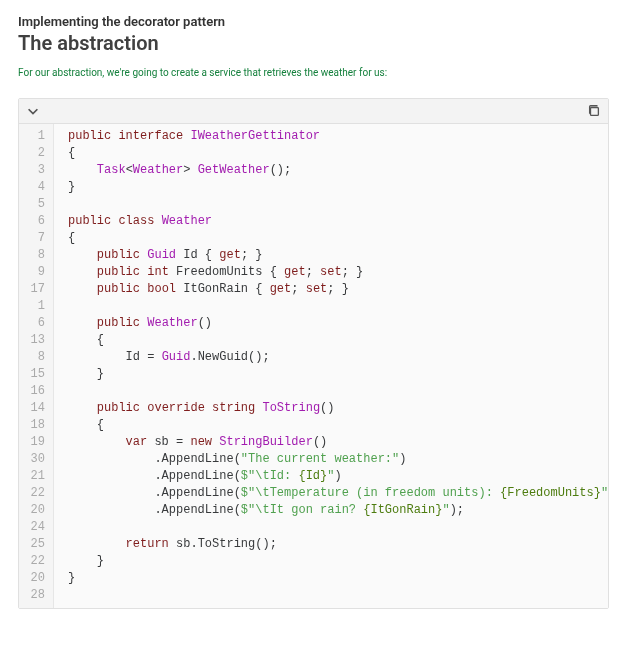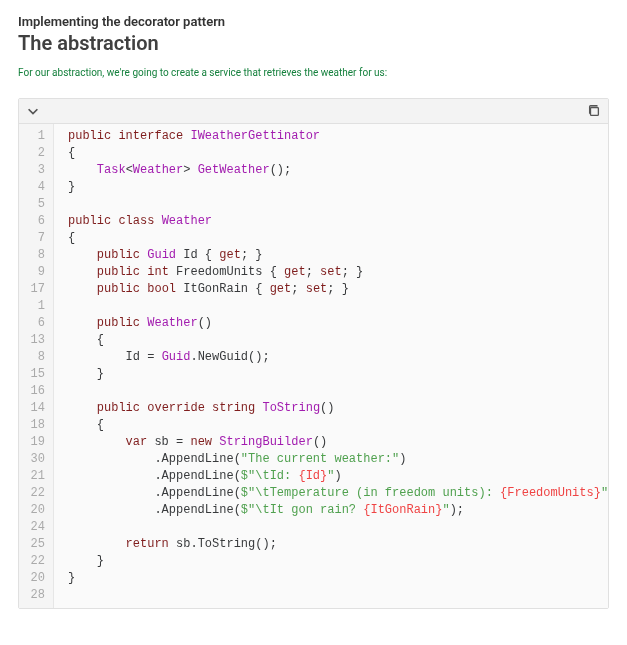--- a/index.html
+++ b/index.html
@@ -63,21 +63,21 @@
     padding: 4px 0 4px 14px;
     white-space: pre;
     overflow-x: auto;
     flex: 1;
   }
   .code .row { height: 17px; }
   .kw { color: #7f1d1d; }
   .typ { color: #a21caf; }
   .str { color: #50a14f; }
   .pl  { color: #383a3c; }
-  .iv  { color: #ef4444; }
+  .iv  { color: #4d7c0f; }
   .icon-btn {
     width: 16px;
     height: 16px;
     color: #555;
     display: inline-flex;
     align-items: center;
     justify-content: center;
   }
   .icon-btn svg { width: 14px; height: 14px; }
 </style>

